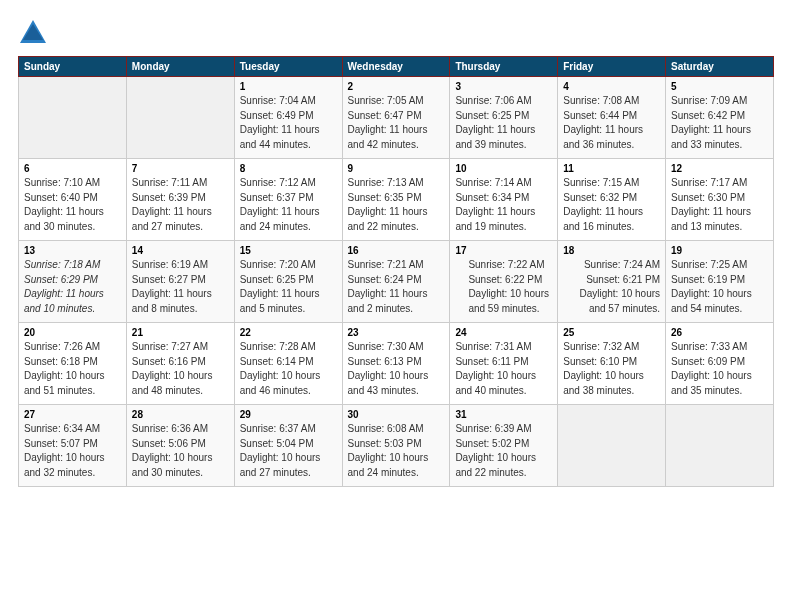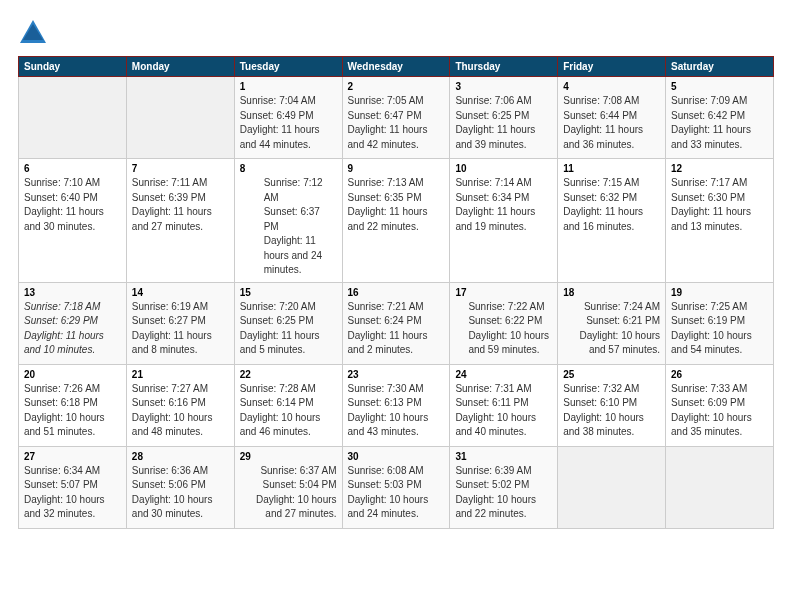--- a/index.html
+++ b/index.html
@@ -172,21 +172,21 @@
 Daylight: 11 hours and 30 minutes.</div>
           </td>
           <td>
             <span class="day-num">7</span>
             <div class="day-info" style="white-space: pre-line;">Sunrise: 7:11 AM
 Sunset: 6:39 PM
 Daylight: 11 hours and 27 minutes.</div>
           </td>
           <td>
             <span class="day-num">8</span>
-            <div class="day-info" style="white-space: pre-line; margin-left: 24px;">Sunrise: 7:12 AM
+            <div class="day-info" style="white-space: pre-line;">Sunrise: 7:12 AM
 Sunset: 6:37 PM
 Daylight: 11 hours and 24 minutes.</div>
           </td>
           <td>
             <span class="day-num">9</span>
             <div class="day-info" style="white-space: pre-line;">Sunrise: 7:13 AM
 Sunset: 6:35 PM
 Daylight: 11 hours and 22 minutes.</div>
           </td>
           <td>
@@ -304,21 +304,21 @@
 Daylight: 10 hours and 32 minutes.</div>
           </td>
           <td>
             <span class="day-num">28</span>
             <div class="day-info" style="white-space: pre-line;">Sunrise: 6:36 AM
 Sunset: 5:06 PM
 Daylight: 10 hours and 30 minutes.</div>
           </td>
           <td>
             <span class="day-num">29</span>
-            <div class="day-info" style="white-space: pre-line; text-align: right;">Sunrise: 6:37 AM
+            <div class="day-info" style="white-space: pre-line;">Sunrise: 6:37 AM
 Sunset: 5:04 PM
 Daylight: 10 hours and 27 minutes.</div>
           </td>
           <td>
             <span class="day-num">30</span>
             <div class="day-info" style="white-space: pre-line;">Sunrise: 6:08 AM
 Sunset: 5:03 PM
 Daylight: 10 hours and 24 minutes.</div>
           </td>
           <td>

